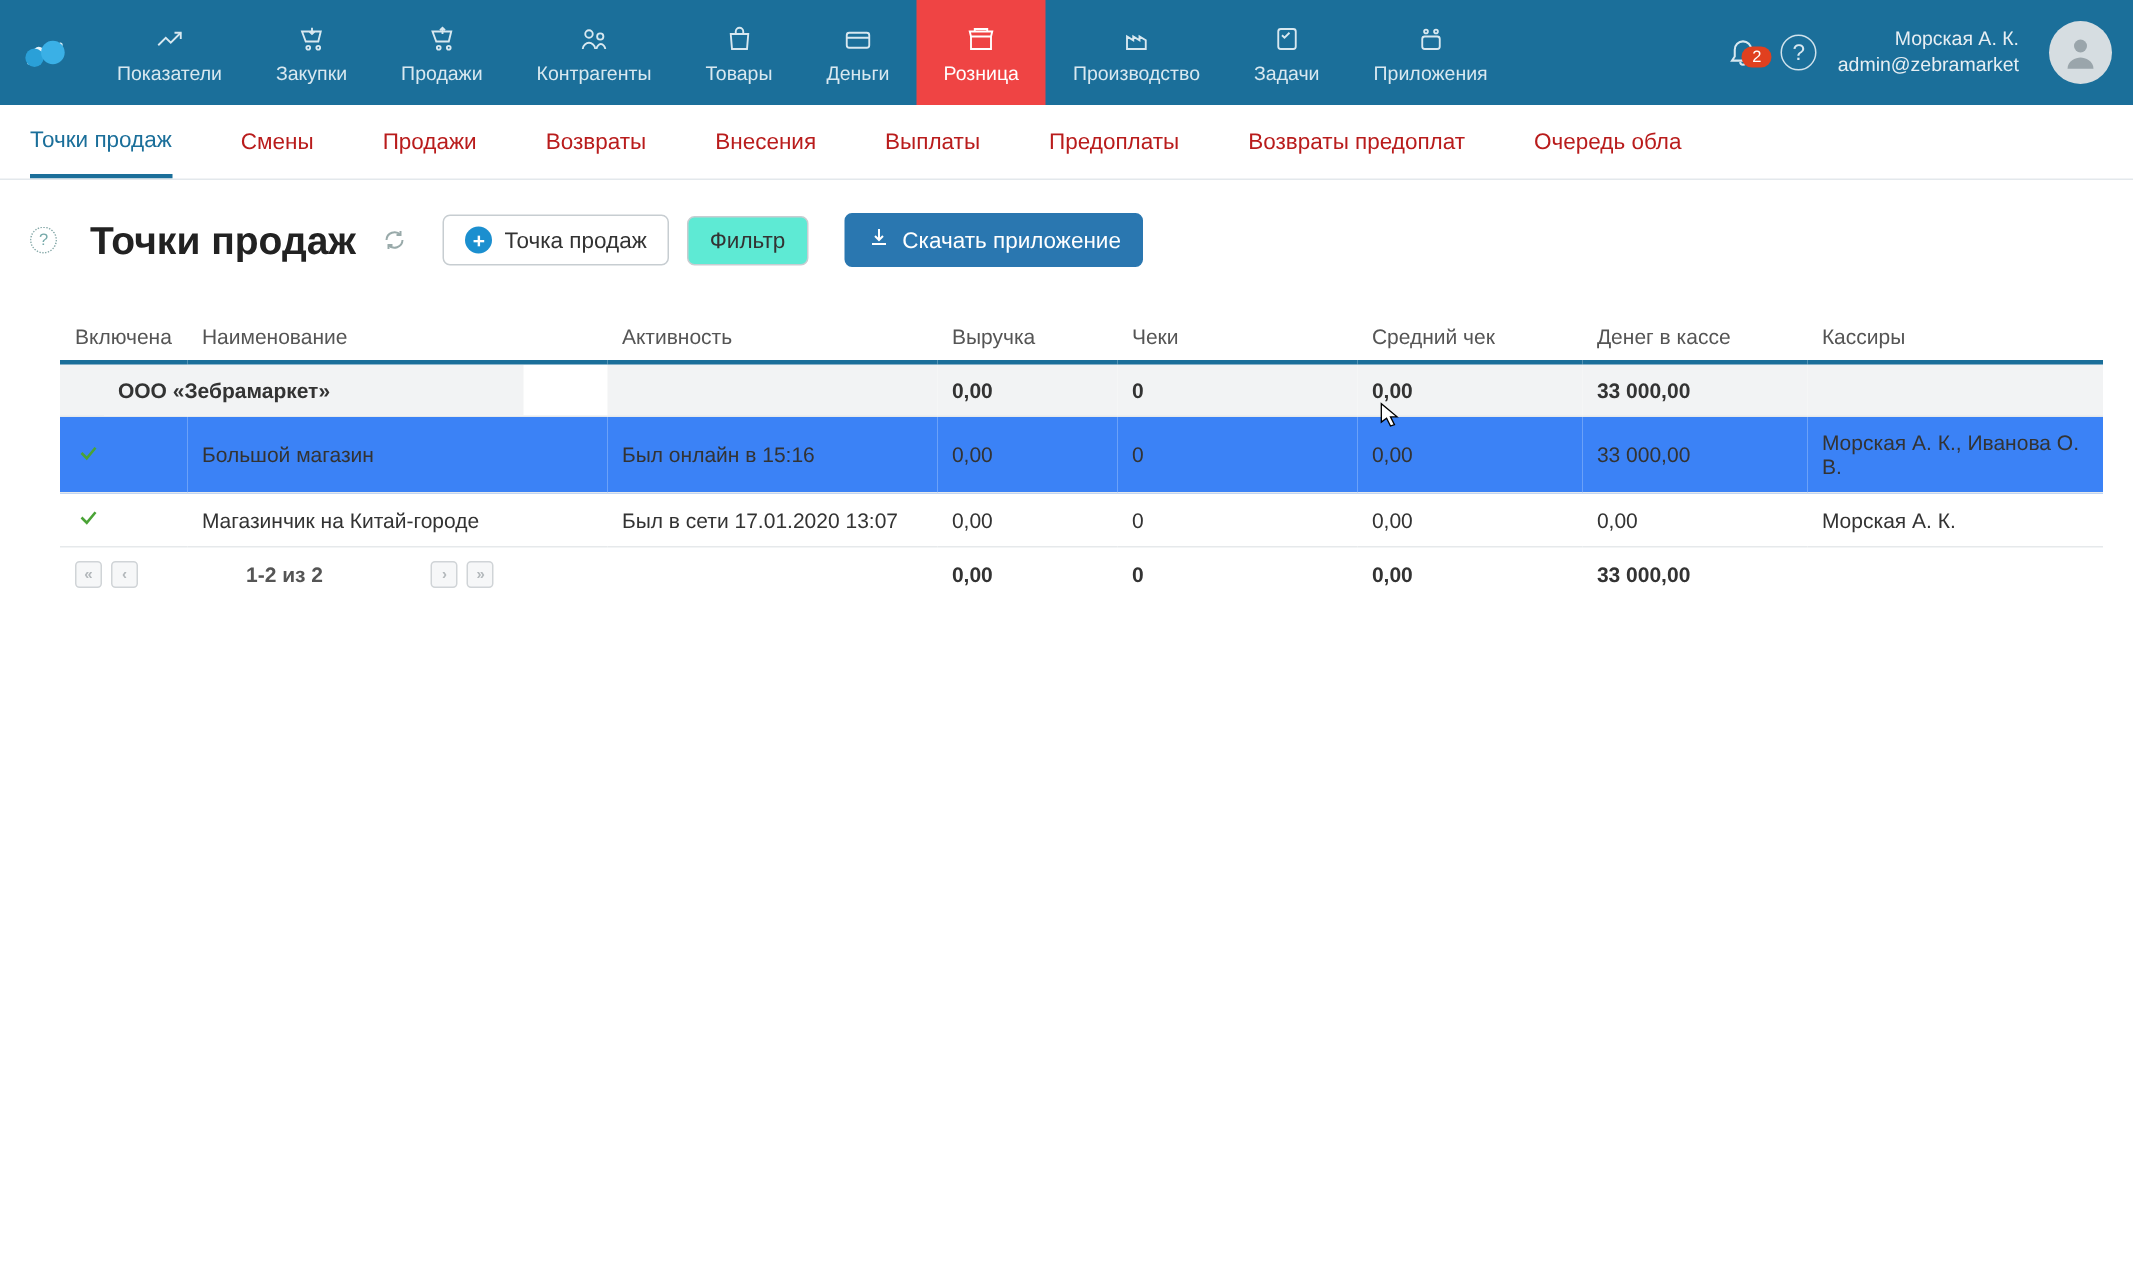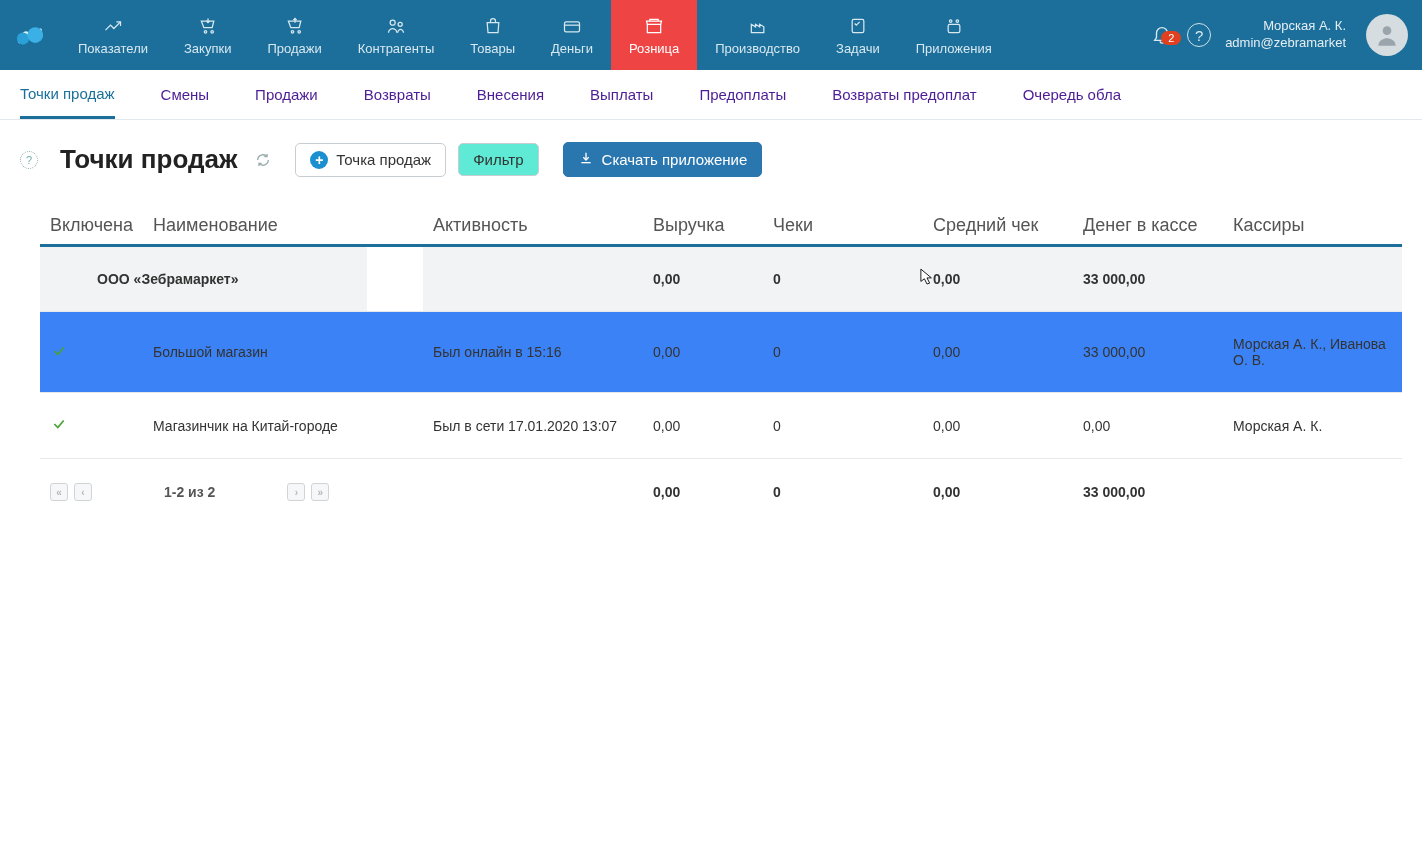--- a/index.html
+++ b/index.html
@@ -18,42 +18,42 @@
   .bell-wrap { position: relative; cursor: pointer; }
   .bell-wrap svg { width: 22px; height: 22px; stroke: #d8e8f0; fill: none; stroke-width: 1.5; }
   .bell-badge { position: absolute; top: 8px; left: 10px; background: #e0401f; color: #fff; border-radius: 10px; font-size: 11px; padding: 1px 7px; }
   .help-icon { width: 24px; height: 24px; border: 1.5px solid #cfe2ec; border-radius: 50%; display: flex; align-items: center; justify-content: center; color: #d8e8f0; font-size: 15px; cursor: pointer; }
   .user-block { text-align: right; color: #e6eef3; font-size: 13px; line-height: 1.3; cursor: pointer; }
   .avatar { width: 42px; height: 42px; border-radius: 50%; background: #d6dde1; display: flex; align-items: center; justify-content: center; margin-left: 6px; }
   .avatar svg { width: 26px; height: 26px; fill: #9aa5ab; }
   
   
   .subnav { display: flex; align-items: center; gap: 46px; padding: 0 20px; height: 50px; border-bottom: 1px solid #e3e8ec; overflow: hidden; white-space: nowrap; }
-  .subnav-item { color: #4c1d95; font-size: 15px; cursor: pointer; padding: 14px 0; }
+  .subnav-item { color: #b91c1c; font-size: 15px; cursor: pointer; padding: 14px 0; }
   .subnav-item.active { color: #1b6f9a; border-bottom: 3px solid #1b6f9a; font-weight: 400; }
   
   
   .titlebar { display: flex; align-items: center; gap: 12px; padding: 22px 20px 10px 20px; }
   .help-dot { width: 18px; height: 18px; border-radius: 50%; border: 1px dotted #8aa; color: #7aa; font-size: 11px; display: flex; align-items: center; justify-content: center; margin-right: 10px; cursor: pointer; }
   .page-title { font-size: 26px; font-weight: 700; color: #222; margin-right: 6px; }
   .refresh-icn { width: 16px; height: 16px; cursor: pointer; }
   .refresh-icn svg { width: 16px; height: 16px; stroke: #9aa; fill: none; stroke-width: 2; }
   .btn { display: inline-flex; align-items: center; gap: 8px; padding: 7px 14px; border-radius: 5px; font-size: 15px; cursor: pointer; border: 1px solid #c7cdd1; background: #5eead4; color: #333; }
   .btn.primary-outline { border: 1px solid #c7cdd1; background: #fff; }
   .btn.primary-outline .plus-circle { width: 18px; height: 18px; background: #1b8fcf; border-radius: 50%; color: #fff; display: flex; align-items: center; justify-content: center; font-size: 14px; font-weight: bold; line-height: 1; }
   .btn.blue { background: #2a77b0; border-color: #2a77b0; color: #fff; }
   .btn.blue .dl-icon svg { width: 16px; height: 16px; stroke: #fff; fill: none; stroke-width: 2; }
   .gap-left { margin-left: 12px; }
   
   
   .tablewrap { padding: 20px 20px 0 40px; }
   .tbl { width: 100%; border-collapse: collapse; }
-  .tbl th { text-align: left; font-weight: 400; color: #555; padding: 8px 10px; font-size: 18px; border-bottom: 3px solid #1b6f9a; }
+  .tbl th { text-align: left; font-weight: 400; color: #555; padding: 8px 10px; font-size: 14px; border-bottom: 3px solid #1b6f9a; }
   .tbl th.r, .tbl td.r { text-align: left; }
-  .tbl td { padding: 24px 10px; font-size: 14px; border-bottom: 1px solid #e6e9eb; vertical-align: middle; margin-top: 22px; }
+  .tbl td { padding: 9px 10px; font-size: 14px; border-bottom: 1px solid #e6e9eb; vertical-align: middle; margin-top: 22px; }
   .tbl tr.group td { background: #f2f3f4; font-weight: 700; }
   .tbl tr.sel td { background: #3b82f6; }
   .tbl tr.footer td { font-weight: 700; border-bottom: none; }
   .chk-on { color: #4aa336; }
   .chk-on svg { width: 18px; height: 14px; stroke: #4aa336; fill: none; stroke-width: 3; }
   
   
   .pager { display: flex; align-items: center; gap: 6px; color: #555; font-size: 14px; }
   .pgbtn { width: 18px; height: 18px; border: 1px solid #d0d4d7; border-radius: 3px; background: #f6f7f8; display: inline-flex; align-items: center; justify-content: center; color: #b3b8bb; font-size: 10px; cursor: pointer; }
   .pager .spacer { width: 60px; display: inline-block; }

